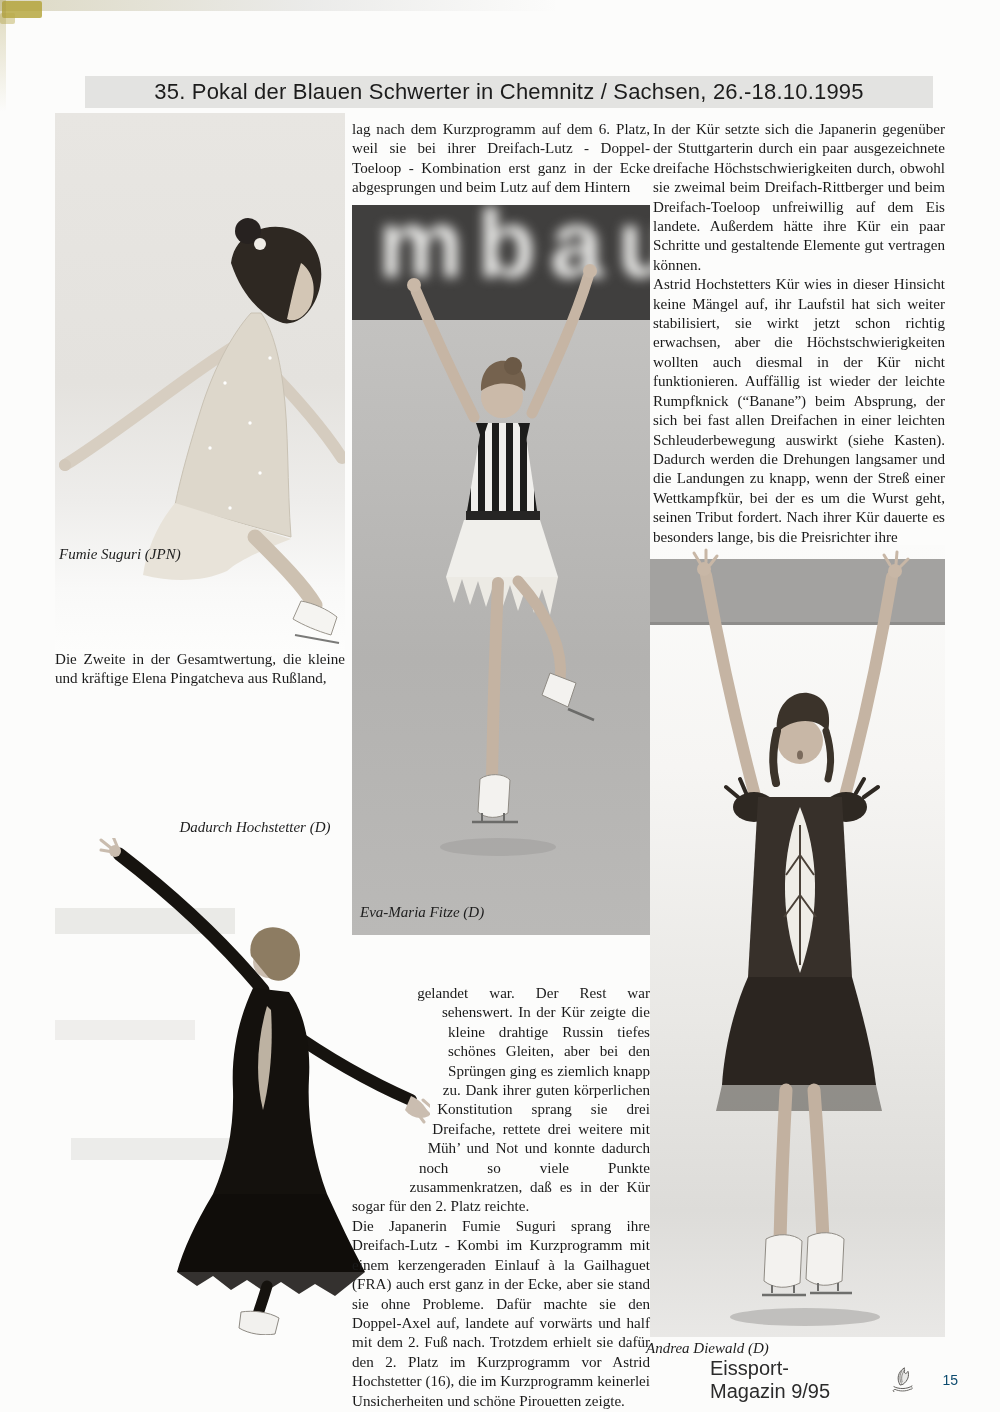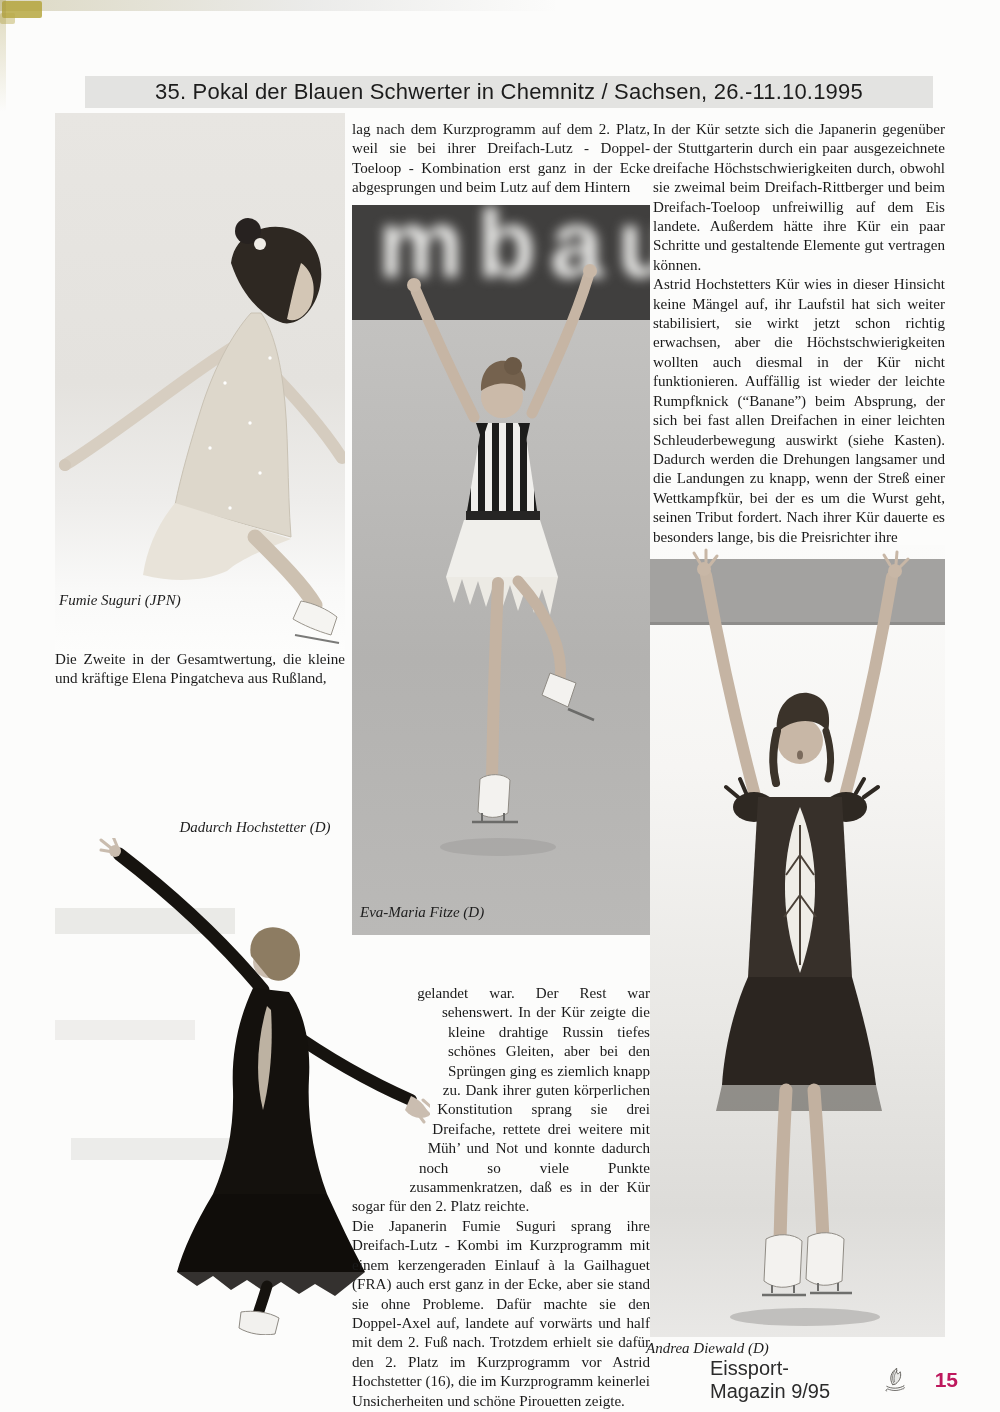--- a/index.html
+++ b/index.html
@@ -29,21 +29,21 @@
   .tb-right     { left:653px; top:120px; width:292px; }
   .tb-left      { left:55px;  top:650px; width:290px; }
   .tb-left .indent-first { text-indent:98px; }
   .tb-mid-bottom{ left:352px; top:948px; width:298px;margin-top:36px; }
   .hand-gap { float:left; width:96px; height:102px; margin-top:96px;
     shape-outside: polygon(0 0, 42% 0, 100% 22%, 100% 40%, 88% 60%, 78% 80%, 58% 100%, 0 100%); }
   b { font-weight:400; }
 
   
   .caption { font-style:italic; font-size:15px; color:#1d1d1d; line-height:18px; }
-  .cap-suguri   { position:absolute; left:4px;  top:432px;margin-top:46px; }
+  .cap-suguri   { position:absolute; left:4px;  top:432px; }
   .cap-fitze    { position:absolute; left:8px;  top:698px; }
   .cap-hochstetter { position:absolute; left:100px; top:818px; width:310px; text-align:center; }
   .cap-diewald  { position:absolute; left:646px; top:1339px; }
 
   
   .photo { position:absolute; }
   .photo svg { position:absolute; left:0; top:0; }
   .photo-suguri { left:55px; top:113px; width:290px; height:540px;
     background:linear-gradient(180deg,#e8e6e2 0%,#e4e2de 50%,#eeedeb 72%,#f9f9f8 88%,#fdfdfc 100%); }
   .photo-fitze { left:352px; top:205px; width:298px; height:730px; background:#a16207; }
@@ -57,34 +57,34 @@
   .photo-hochstetter { left:55px; top:838px; width:375px; height:497px; z-index:1; }
   .photo-diewald { left:650px; top:545px; width:295px; height:792px;
     background:linear-gradient(180deg,#fbfbfa 0%,#f6f5f3 28%,#e9e8e5 60%,#dddcd9 84%,#e9e8e6 100%); }
   .textblock { z-index:2; }
 
   
   .footer { position:absolute; left:710px; top:1360px; width:248px; height:40px;
     display:flex; align-items:center; justify-content:flex-end; gap:28px;
     font-family:"Liberation Sans","DejaVu Sans",sans-serif; }
   .footer .mag { font-size:20px; color:#2b2b2b; }
-  .footer .pagenum { font-size:21px; font-weight:bold; color:#be185d; }
+  .footer .pagenum { font-size:14px; font-weight:normal; color:#0c4a6e; }
 </style>
 </head>
 <body>
 
 <div class="page">
 
   <div class="edge-top"></div>
   <div class="edge-corner"></div>
   <div class="edge-corner2"></div>
   <div class="edge-left"></div>
 
   <div class="header-bar">
-    <span>35. Pokal der Blauen Schwerter in Chemnitz / Sachsen, 26.-11.10.1995</span>
+    <span>35. Pokal der Blauen Schwerter in Chemnitz / Sachsen, 26.-18.10.1995</span>
   </div>
 
   <div class="photo photo-suguri">
     <svg width="290" height="540" viewBox="0 0 290 540">
       <path d="M182 232 C138 258, 62 320, 10 352" stroke="#d7cec1" stroke-width="12" fill="none" stroke-linecap="round"></path>
       <circle cx="10" cy="352" r="6" fill="#d2c8ba"></circle>
       <path d="M212 255 C248 292, 272 322, 287 345" stroke="#d5ccbf" stroke-width="12" fill="none" stroke-linecap="round"></path>
       <path d="M196 200 C176 222, 158 258, 146 296 C136 328, 126 362, 120 392 L236 424 C232 372, 234 316, 228 272 C224 240, 216 214, 206 200 Z" fill="#ddd7cb" stroke="#c9c2b4" stroke-width="1"></path>
       <path d="M120 390 C102 412, 92 436, 88 462 C120 470, 150 468, 172 458 C186 446, 210 436, 236 426 Z" fill="#e8e3d9"></path>
       <circle cx="170" cy="270" r="1.7" fill="#fff"></circle>
@@ -98,21 +98,21 @@
       <circle cx="205" cy="131" r="6" fill="#efece6"></circle>
       <path d="M246 150 C258 158, 262 176, 256 192 C250 204, 240 210, 232 206 C236 188, 240 168, 246 150 Z" fill="#d3c6b5"></path>
       <path d="M200 424 C226 450, 248 472, 260 492" stroke="#cdc1b1" stroke-width="15" fill="none" stroke-linecap="round"></path>
       <path d="M246 488 C258 490, 272 496, 282 504 L276 522 C262 518, 248 512, 238 506 Z" fill="#f5f4f1" stroke="#9a958c" stroke-width="1"></path>
       <path d="M240 522 L284 530" stroke="#7a7a78" stroke-width="2" fill="none"></path>
     </svg>
     <div class="caption cap-suguri">Fumie Suguri (JPN)</div>
   </div>
 
   <div class="textblock tb-mid-top">
-    <p>lag nach dem Kurzprogramm auf dem 2. Platz, weil sie bei ihrer Dreifach-Lutz - Doppel-Toeloop - Kombination erst ganz in der Ecke abgesprungen und beim Lutz auf dem Hintern</p>
+    <p>lag nach dem Kurzprogramm auf dem 6. Platz, weil sie bei ihrer Dreifach-Lutz - Doppel-Toeloop - Kombination erst ganz in der Ecke abgesprungen und beim Lutz auf dem Hintern</p>
   </div>
 
   <div class="textblock tb-right">
     <p>In der Kür setzte sich die Japanerin gegenüber der Stuttgarterin durch ein paar ausgezeichnete dreifache Höchstschwierigkeiten durch, obwohl sie zweimal beim Dreifach-Rittberger und beim Dreifach-Toeloop unfreiwillig auf dem Eis landete. Außerdem hätte ihre Kür ein paar Schritte und gestaltende Elemente gut vertragen können.</p>
     <p><span>Astrid </span><b>Hochstetter</b><span>s Kür wies in dieser Hinsicht keine Mängel auf, ihr Laufstil hat sich weiter stabilisiert, sie wirkt jetzt schon richtig erwachsen, aber die Höchstschwierigkeiten wollten auch diesmal in der Kür nicht funktionieren. Auffällig ist wieder der leichte Rumpfknick (“Banane”) beim Absprung, der sich bei fast allen Dreifachen in einer leichten Schleuderbewegung auswirkt (siehe Kasten). Dadurch werden die Drehungen langsamer und die Landungen zu knapp, wenn der Streß einer Wettkampfkür, bei der es um die Wurst geht, seinen Tribut fordert. Nach ihrer Kür dauerte es besonders lange, bis die Preisrichter ihre</span></p>
   </div>
 
   <div class="photo photo-fitze">
     <div class="board">
       <span class="board-text">mbau</span>

